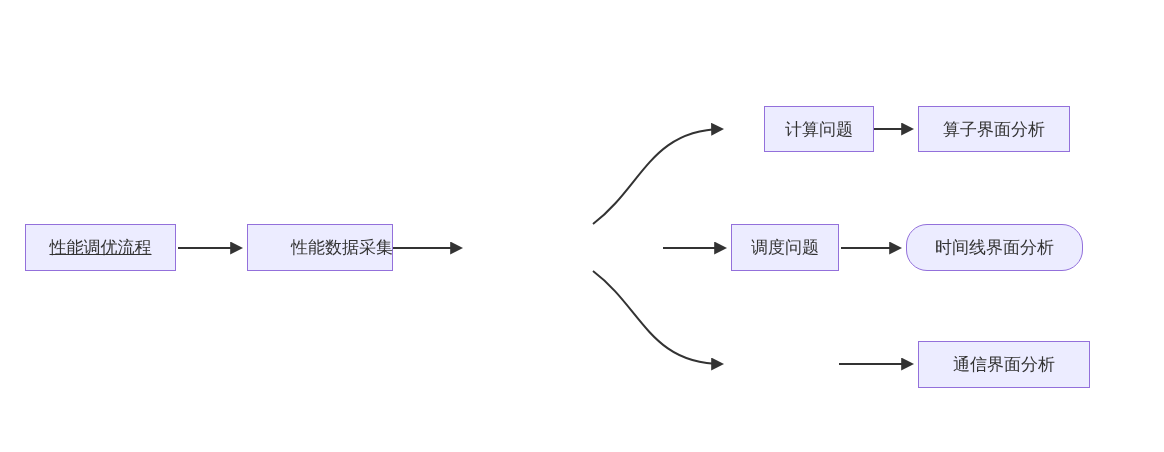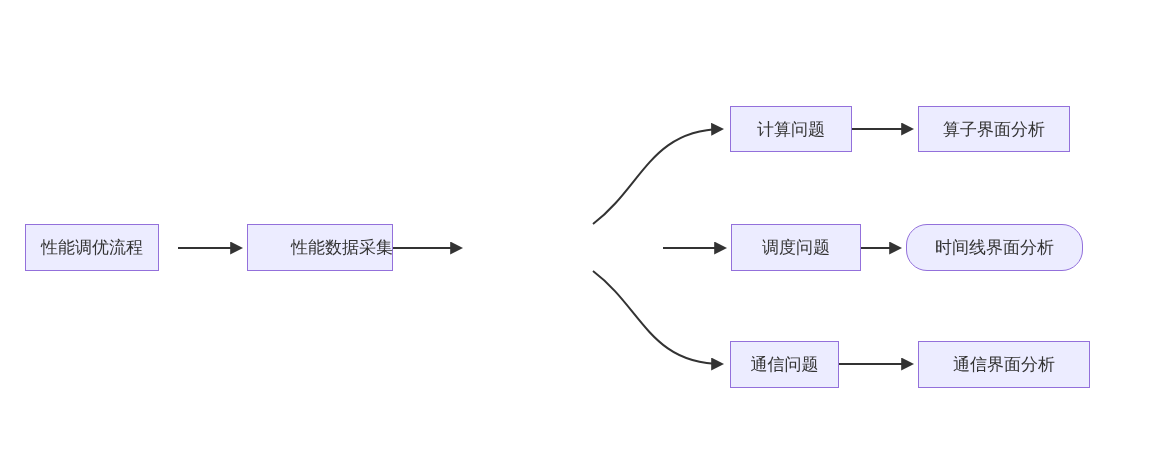--- a/index.html
+++ b/index.html
@@ -35,26 +35,26 @@
     justify-content: center;
     background: var(--node-fill, #ECECFF);
     border: 1.5px solid var(--node-border, #9370DB);
     color: var(--text, #333333);
     font-size: 17px;
     line-height: 1;
     white-space: nowrap;
     text-align: center;
   }
   
-  .n0 { left: 25px;  top: 224px; width: 134px; height: 47px; }
+  .n0 { left: 25px;  top: 224px; width: 151px; height: 47px; text-decoration: underline; }
   .n1 { left: 247px; top: 224px; width: 146px; height: 47px; padding-left: 44px; }
   .n2 { left: 467px; top: 224px; width: 196px; height: 47px; }
-  .n3 { left: 730px; top: 106px; width: 122px; height: 46px; text-align: right; }
+  .n3 { left: 764px; top: 106px; width: 110px; height: 46px; text-align: right; }
   .n4 { left: 918px; top: 106px; width: 152px; height: 46px; }
-  .n5 { left: 731px; top: 224px; width: 130px; height: 47px; }
+  .n5 { left: 731px; top: 224px; width: 108px; height: 47px; }
   .n6 { left: 906px; top: 224px; width: 177px; height: 47px; border-radius: 21px; }
   .n7 { left: 730px; top: 341px; width: 109px; height: 47px; }
   .n8 { left: 918px; top: 341px; width: 172px; height: 47px; }
 </style>
 </head>
 <body>
 
 <div class="canvas">
 
   <svg class="edges-layer" viewBox="0 0 1164 452" xmlns="http://www.w3.org/2000/svg">
@@ -72,16 +72,15 @@
     <path class="edge" d="M841,248 L900,248" marker-end="url(#arrowhead)"></path>
     <path class="edge" d="M839,364 L912,364" marker-end="url(#arrowhead)"></path>
   </svg>
 
   <div class="node n0">性能调优流程</div>
   <div class="node n1">性能数据采集</div>
   <div class="node n3">计算问题</div>
   <div class="node n4">算子界面分析</div>
   <div class="node n5">调度问题</div>
   <div class="node n6">时间线界面分析</div>
-  <div class="node n7">通信问题</div>
   <div class="node n8">通信界面分析</div>
 
 </div>
 
 </body></html>

